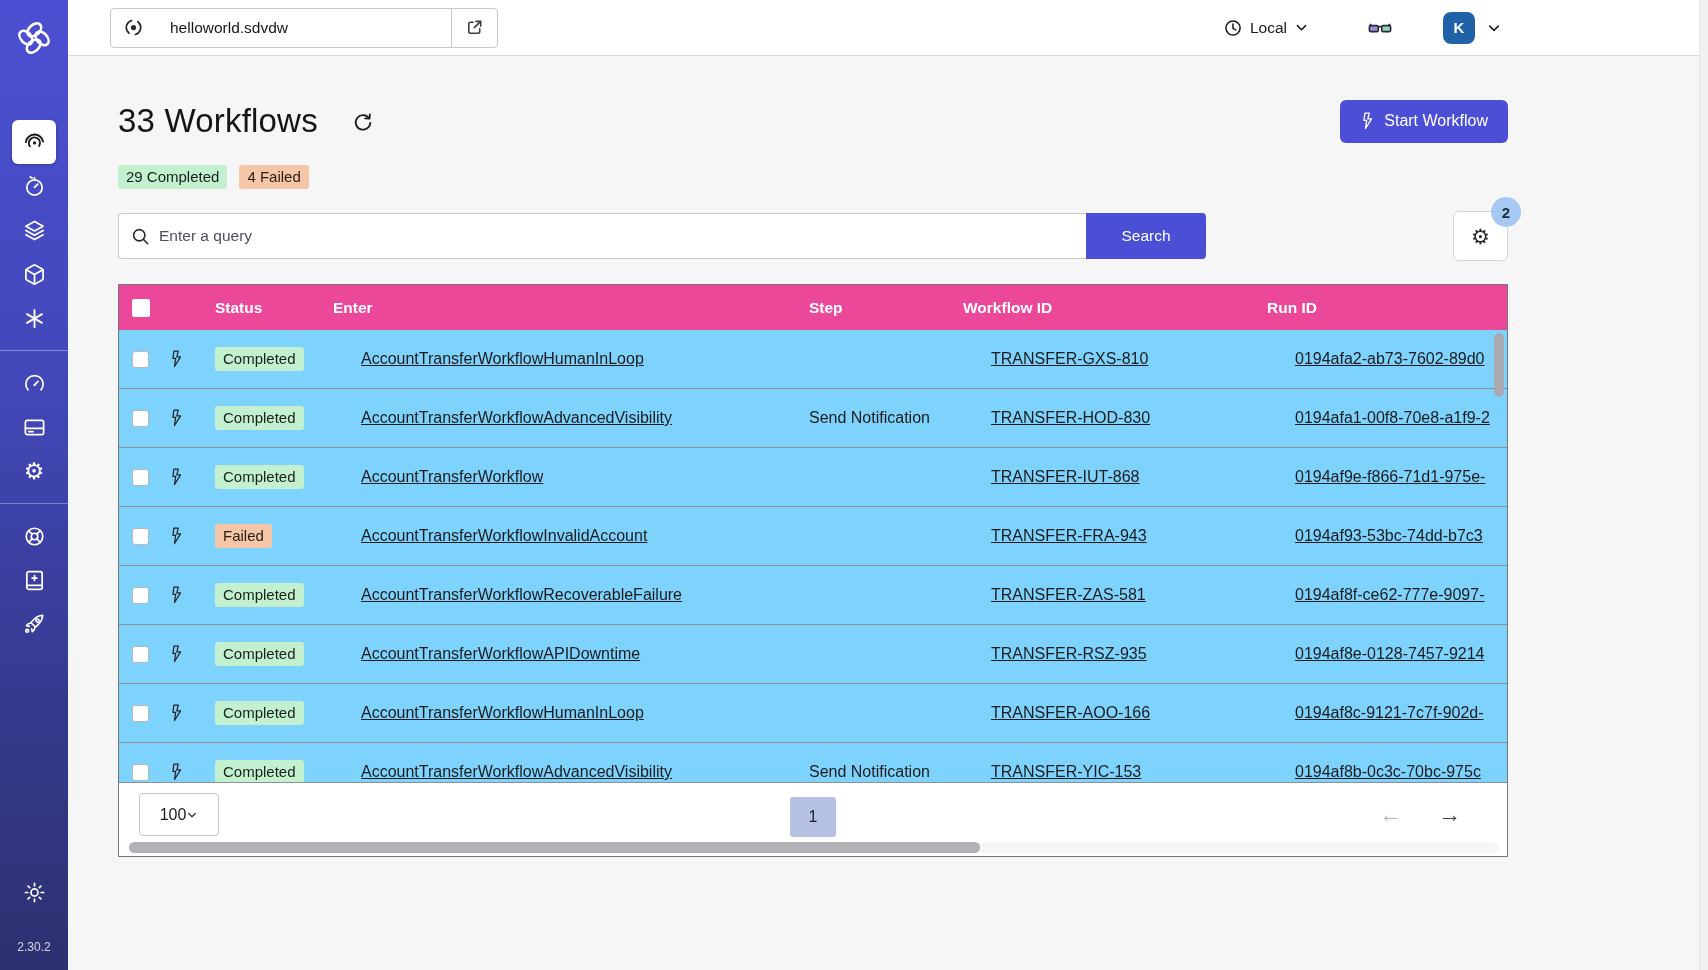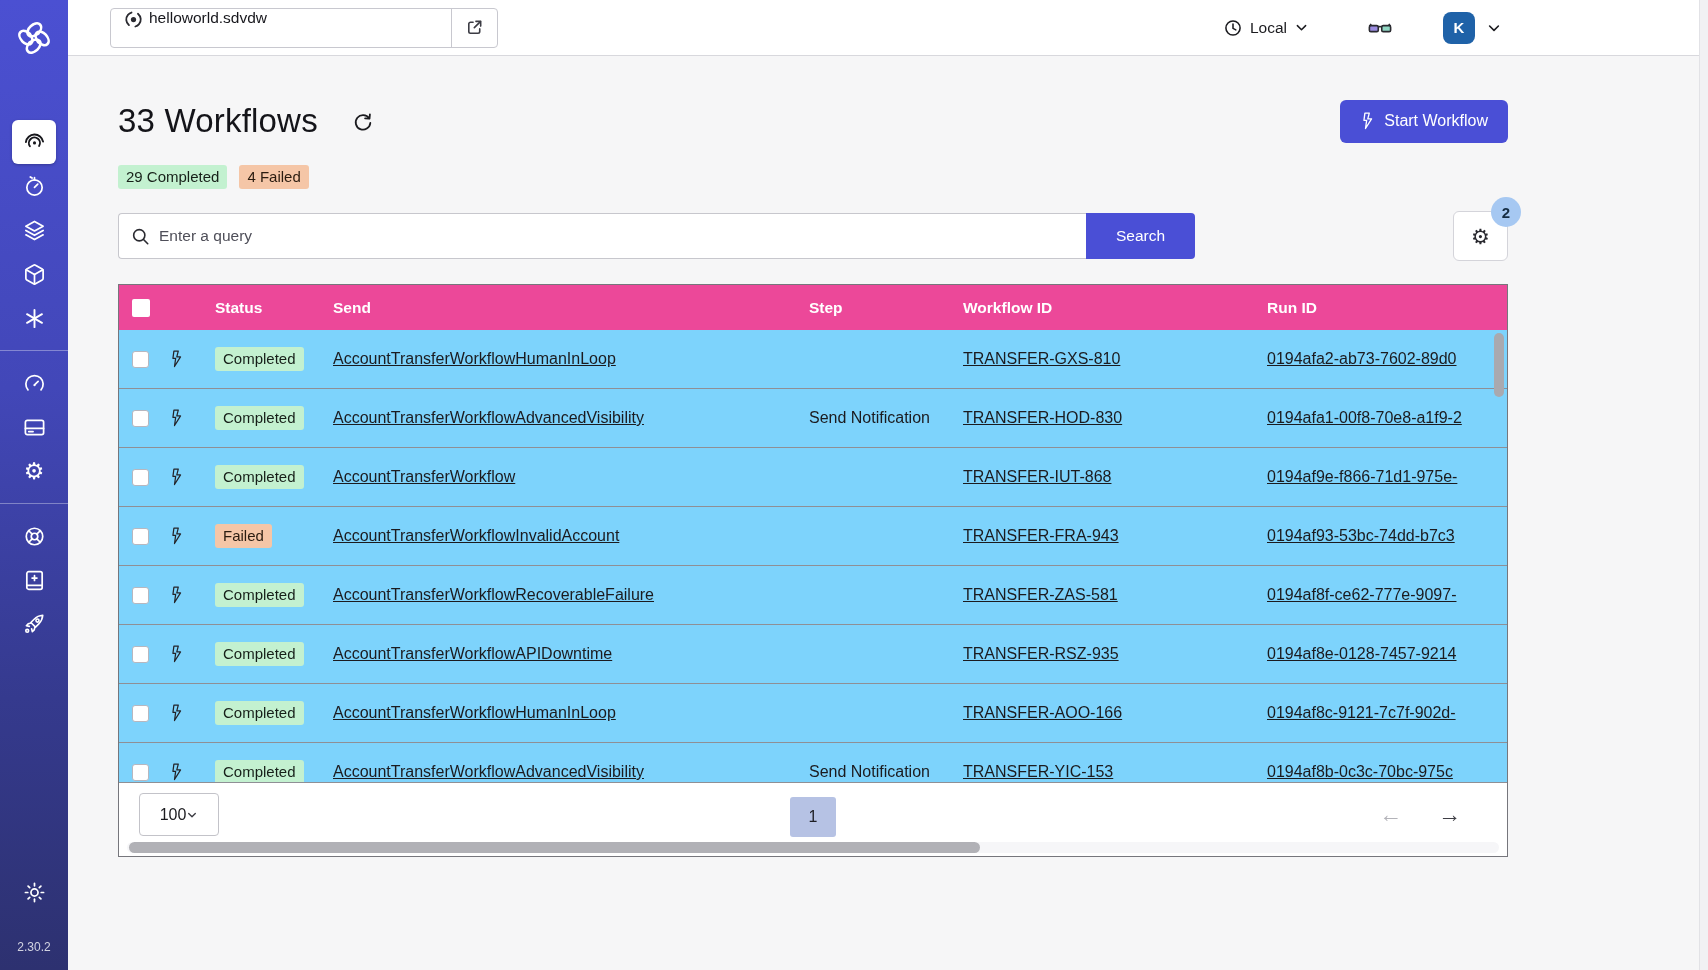--- a/index.html
+++ b/index.html
@@ -19,21 +19,21 @@
   .side-divider { width:68px; height:1px; background:rgba(255,255,255,.35); margin:10px 0; }
   .side-spacer { flex:1; }
   .gear-glyph { font-size:23px; line-height:1; }
   .version { color:rgba(255,255,255,.78); font-size:12px; margin:26px 0 16px; }
 
   
   .topbar { position:absolute; left:68px; top:0; right:0; height:56px; background:#fff;
     border-bottom:1px solid #d8d8dd; display:flex; align-items:center; z-index:5; }
   .ns-box { margin-left:42px; height:40px; display:flex; align-items:stretch; border:1px solid #c8c8cf;
     border-radius:4px; background:#fff; overflow:hidden; }
-  .ns-main { display:flex; gap:5px; padding:0 12px; width:340px; cursor:pointer; }
+  .ns-main { display:flex; align-items:center; gap:26px; padding:0 12px; width:340px; cursor:pointer; }
   .ns-label { font-size:15.5px; color:#17171c; font-weight:500; }
   .ns-ext { width:46px; display:flex; align-items:center; justify-content:center;
     border-left:1px solid #c8c8cf; cursor:pointer; color:#3c3c44; }
   .topbar-right { margin-left:auto; display:flex; align-items:center; padding-right:206px; }
   .tz-group { display:flex; align-items:center; gap:7px; cursor:pointer; color:#1b1b1f; }
   .tz-label { font-size:15.5px; }
   .glasses-btn { margin-left:58px; cursor:pointer; display:flex; }
   .avatar-group { margin-left:50px; display:flex; align-items:center; gap:11px; cursor:pointer; }
   .avatar { width:32px; height:32px; border-radius:8px; background:#1f62a8; color:#fff;
     display:flex; align-items:center; justify-content:center; font-size:15px; font-weight:700; }
@@ -53,21 +53,21 @@
   .count-badge { font-size:15px; padding:3px 8px 4px; border-radius:3px; color:#172019; }
   .count-badge.completed { background:#c3f1d0; }
   .count-badge.failed { background:#f5c6a7; color:#2b1c10; }
 
   .search-row { margin-top:22px; display:flex; align-items:center; }
   .search-box { width:968px; height:46px; background:#fff; border:1px solid #c7c7cd;
     border-right:none; border-radius:4px 0 0 4px; display:flex; align-items:center; padding:9px 12px; gap:9px; }
   .search-box input { border:none; outline:none; flex:1; font-size:15.5px; color:#33333b;
     font-family:inherit; background:transparent; }
   .search-box input::placeholder { color:#4f4f59; opacity:1; }
-  .search-btn { width:109px; height:46px; background:#4a4fd6; color:#fff; border:none;
+  .search-btn { width:120px; height:46px; background:#4a4fd6; color:#fff; border:none;
     border-radius:0 4px 4px 0; font-size:15.5px; font-weight:500; cursor:pointer; font-family:inherit; }
   .config-wrap { margin-left:auto; position:relative; }
   .config-btn { width:55px; height:50px; background:#fff; border:1px solid #d4d4da; border-radius:6px;
     display:flex; align-items:center; justify-content:center; cursor:pointer; color:#2a2a30; }
   .config-count { position:absolute; top:-14px; right:-13px; width:30px; height:30px; border-radius:50%;
     background:#a6c8f2; color:#152c42; font-size:15px; font-weight:600;
     display:flex; align-items:center; justify-content:center; }
 
   
   .wf-table { margin-top:23px; width:1390px; background:#fff; border:1px solid #76767c; position:relative; }
@@ -76,21 +76,21 @@
   .th-check { width:18px; height:18px; background:#fff; border-radius:2px; margin-left:13px; cursor:pointer; }
   .tbody { height:452px; overflow:hidden; }
   .trow { height:59px; border-bottom:1px solid #8f8f95; font-size:16px; background:#7dd3fc; }
   .row-check { width:17px; height:17px; border:1.5px solid #b7b7bf; border-radius:3px; margin-left:13px;
     background:#fff; cursor:pointer; }
   .bolt-cell { color:#232328; display:flex; }
   .status-badge { display:inline-block; width:max-content; font-size:15px; padding:3px 8px 4px;
     border-radius:3px; color:#172019; }
   .status-badge.completed { background:#c3f1d0; }
   .status-badge.failed { background:#f5c6a7; color:#2b1c10; }
-  .cell-link { color:#1b1b1f; text-decoration:underline; cursor:pointer; width:max-content; }
+  .cell-link { color:#1b1b1f; text-decoration:underline; cursor:pointer; width:max-content;margin-left:28px; }
   .run-cell { white-space:nowrap; overflow:hidden; padding-right:22px; }
   .step-cell { color:#1b1b1f; }
 
   .v-scrollbar { position:absolute; top:48px; right:3px; width:10px; height:400px; }
   .v-thumb { width:10px; height:64px; background:#a9a9af; border-radius:5px; cursor:pointer; }
 
   .tfoot { height:74px; border-top:1px solid #8f8f95; background:#fff; position:relative;
     display:flex; align-items:center; padding:0 46px 10px 20px; }
   .per-page { width:80px; height:43px; border:1px solid #c3c3c9; border-radius:4px; background:#fff;
     display:flex; align-items:center; justify-content:center; font-size:16px; cursor:pointer; color:#1b1b1f; }
@@ -346,21 +346,21 @@
       </div>
     </div>
 
     <section class="wf-table">
       <div class="thead grid-cols">
         <div>
             <div class="th-check"></div>
           </div>
         <div></div>
         <div>Status</div>
-        <div>Send</div>
+        <div>Enter</div>
         <div>Step</div>
         <div>Workflow ID</div>
         <div>Run ID</div>
       </div>
 
       <div class="tbody" id="tbody">
         <div class="trow grid-cols">
           <div>
               <div class="row-check"></div>
             </div>

